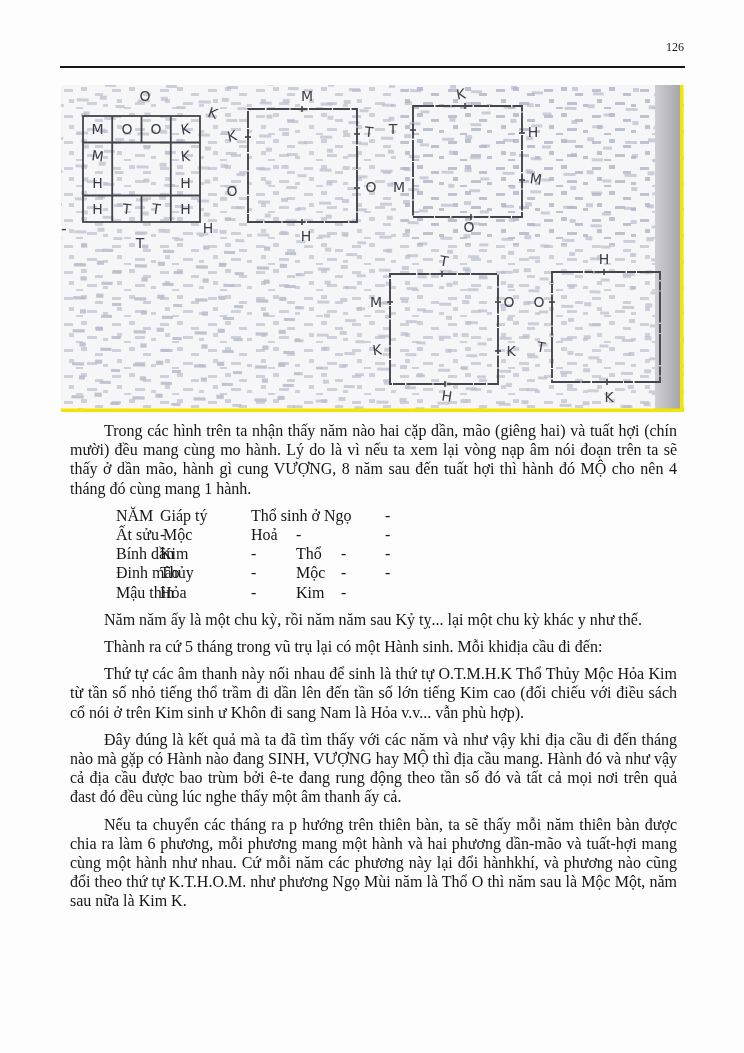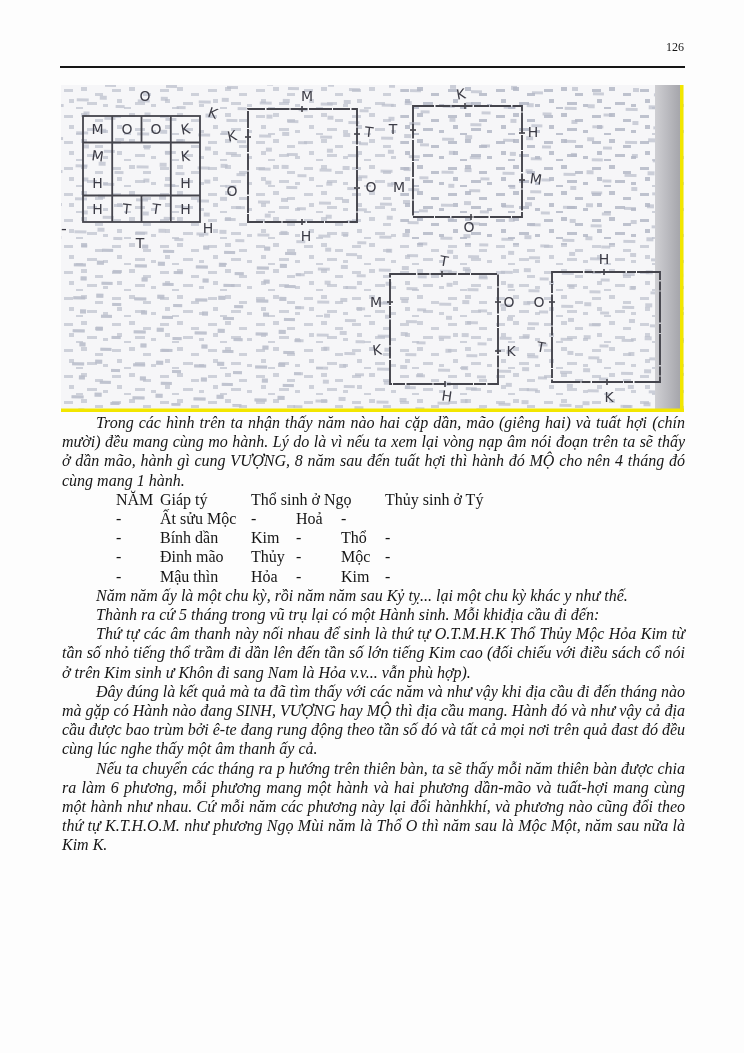--- a/index.html
+++ b/index.html
@@ -22,21 +22,21 @@
     position:absolute;left:61px;top:85px;width:623px;height:327px;
     background:#f6f6f8;
   }
   .figure svg{display:block;}
 
   
   .textblock{
     position:absolute;left:62px;top:413px;width:623px;
     font-size:16px;line-height:19.2px;text-align:justify;
   }
-  .para{text-indent:34px;margin:0;font-style:italic;}
+  .para{text-indent:34px;margin:8px;}
   .hanh-table{
     display:grid;
     grid-template-columns:44px 91px 45px 45px 44px 1fr;
     margin-left:54px;
     line-height:19.2px;
   }
   .hanh-table span{white-space:nowrap;overflow:visible;text-align:left;text-indent:0;}
 </style>
 </head>
 <body>
@@ -189,21 +189,20 @@
 
 <div class="textblock">
   <p class="para">Trong các hình trên ta nhận thấy năm nào hai cặp dần, mão (giêng hai) và tuất hợi (chín mười) đều mang cùng mo hành. Lý do là vì nếu ta xem lại vòng nạp âm nói đoạn trên ta sẽ thấy ở dần mão, hành gì cung VƯỢNG, 8 năm sau đến tuất hợi thì hành đó MỘ cho nên 4 tháng đó cùng mang 1 hành.</p>
 
   <div class="hanh-table">
     <span>NĂM</span>
     <span>Giáp tý</span>
     <span>Thổ sinh ở Ngọ</span>
     <span></span>
     <span></span>
-    <span>Thủy sinh ở Tý</span>
 
     <span>-</span>
     <span>Ất sửu Mộc</span>
     <span>-</span>
     <span>Hoả</span>
     <span>-</span>
     <span></span>
 
     <span>-</span>
     <span>Bính dần</span>

